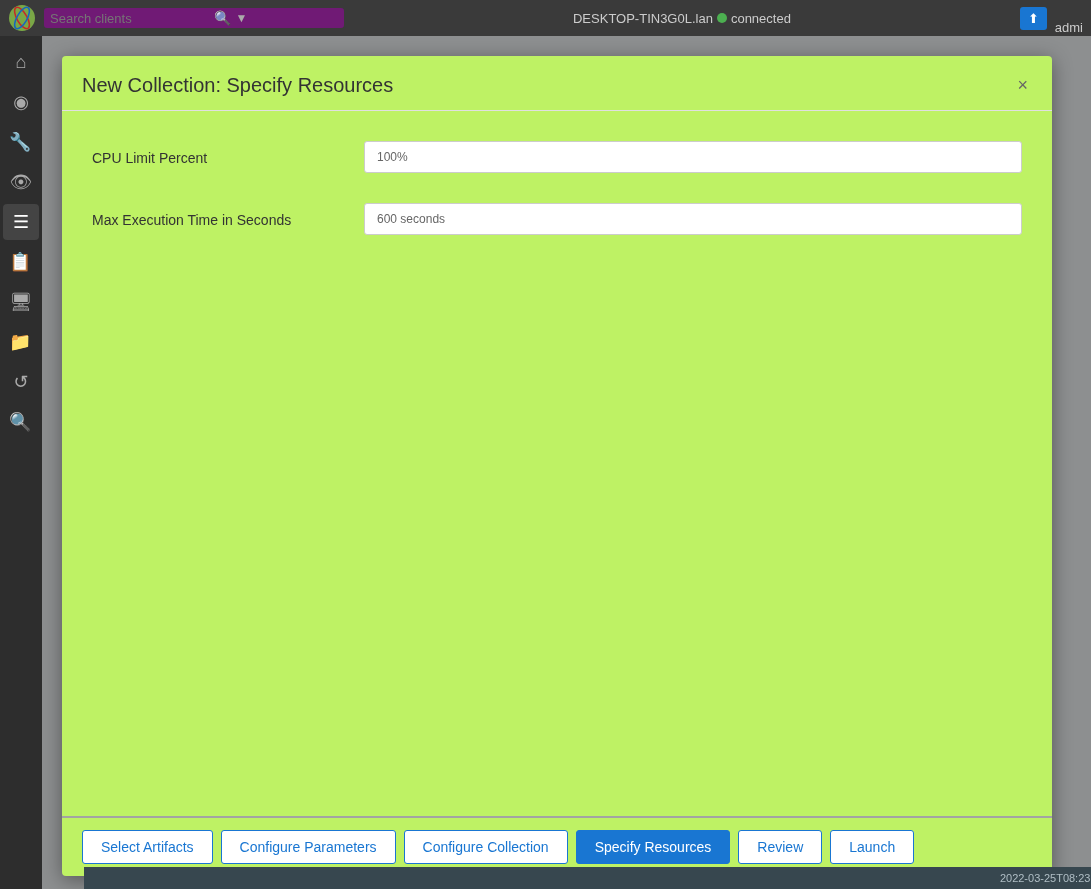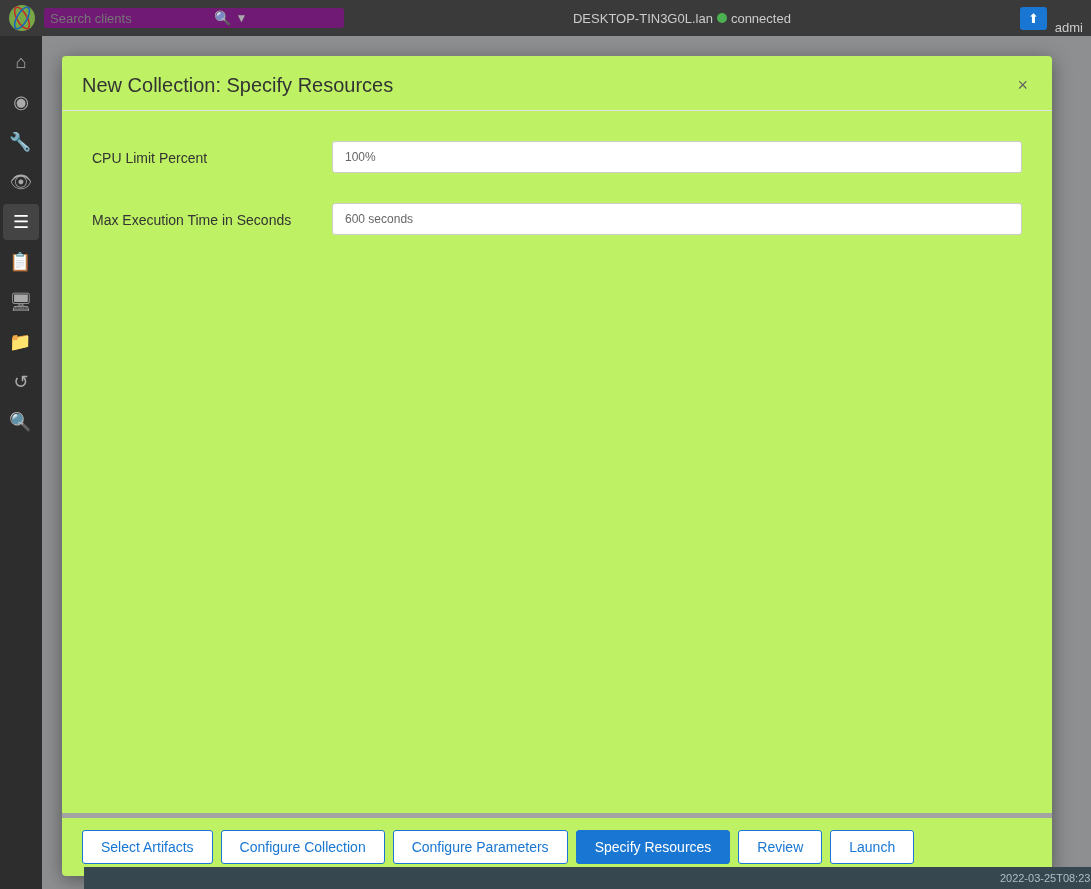--- a/index.html
+++ b/index.html
@@ -158,20 +158,21 @@
     .modal-body {
       flex: 1;
       padding: 30px 30px;
     }
 
     
     .form-row {
       display: flex;
       align-items: flex-start;
       margin-bottom: 30px;
+      gap: 32px;
     }
     .form-label {
       width: 240px;
       min-width: 240px;
       font-size: 14px;
       color: #333;
       padding-top: 8px;
       line-height: 1.4;
     }
     .form-input-wrap {
@@ -186,21 +187,21 @@
       color: #666;
       outline: none;
     }
     .form-input::placeholder {
       color: #999;
     }
 
     
     .modal-footer {
       padding: 12px 20px;
-      border-top: 5px solid #a3a3a3;
+      border-top: 2px solid #a3a3a3;
       display: flex;
       gap: 8px;
       flex-wrap: wrap;
       align-items: center;
     }
     .footer-btn {
       padding: 8px 18px;
       border: 1px solid #1976d2;
       background: white;
       color: #1976d2;
@@ -294,22 +295,22 @@
           <div class="form-input-wrap">
             <input type="text" class="form-input" value="600 seconds" style="">
           </div>
         </div>
 
 
       </div>
 
       <div class="modal-footer">
         <button class="footer-btn">Select Artifacts</button>
+        <button class="footer-btn">Configure Parameters</button>
         <button class="footer-btn">Configure Collection</button>
-        <button class="footer-btn">Configure Parameters</button>
         <button class="footer-btn active">Specify Resources</button>
         <button class="footer-btn">Review</button>
         <button class="footer-btn">Launch</button>
       </div>
     </div>
   </div>
 
   <div class="statusbar">
     <span class="statusbar-text">2022-03-25T08:23:09.95</span>
   </div>

